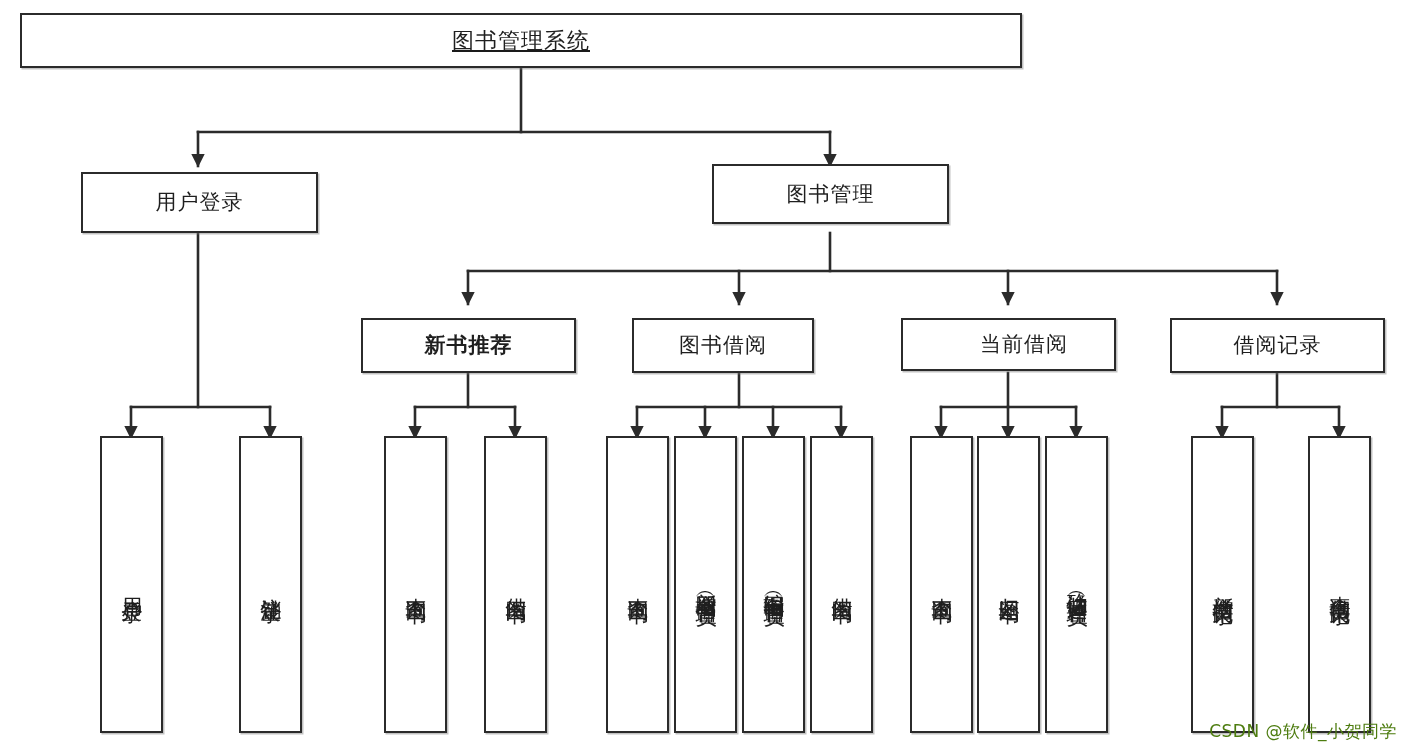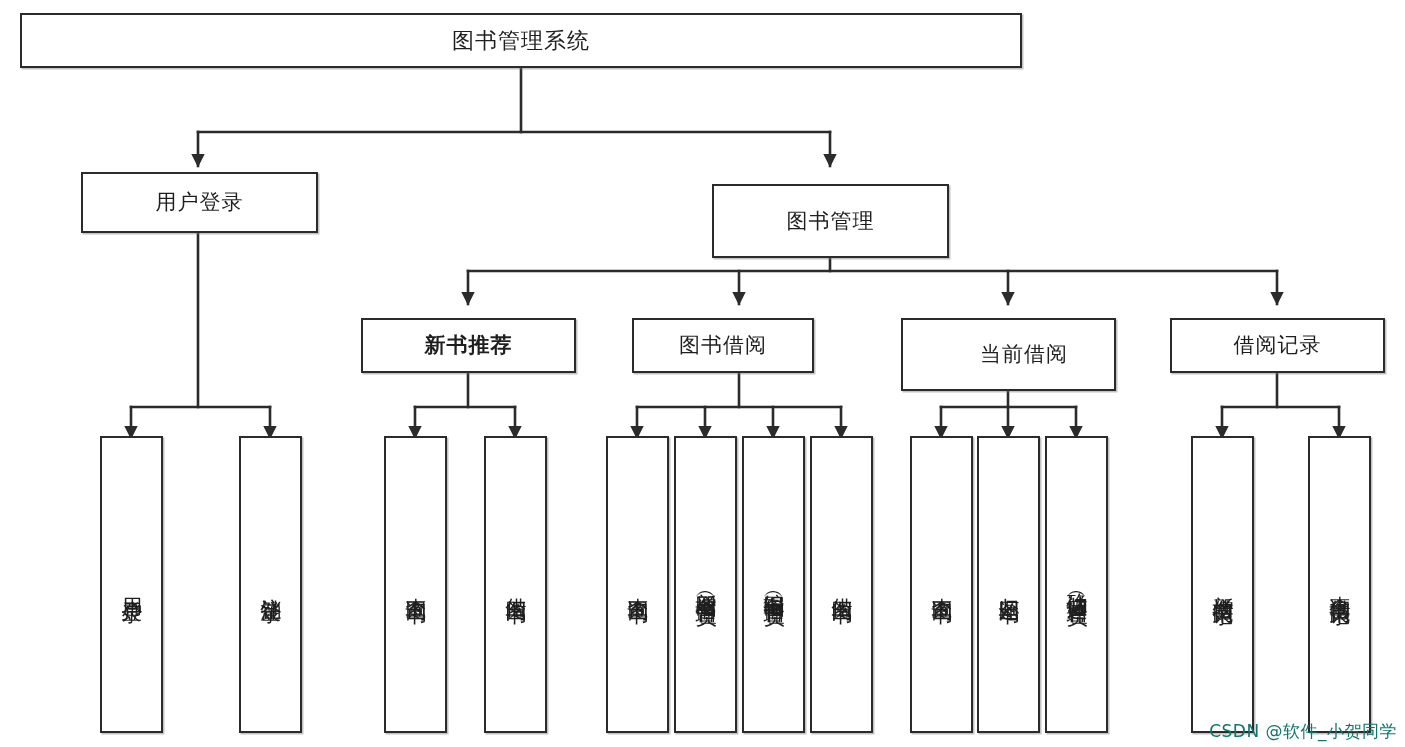--- a/index.html
+++ b/index.html
@@ -57,21 +57,21 @@
     line-height:1.18;
     letter-spacing:2px;
     white-space:nowrap;
     max-height:286px;
   }
   .watermark{
     position:absolute;
     right:8px;
     bottom:4px;
     font-size:17px;
-    color:#0f766e;
+    color:#4d7c0f;
     letter-spacing:0.5px;
     white-space:nowrap;
     user-select:none;
   }
 </style>
 </head>
 <body>
 
 <div id="canvas">
 
@@ -118,41 +118,41 @@
       <path d="M 1008 407 L 1008 438" marker-end="url(#arrow)"></path>
       <path d="M 1076 407 L 1076 438" marker-end="url(#arrow)"></path>
 
       <path d="M 1277 373 L 1277 407"></path>
       <path d="M 1222 407 L 1339 407"></path>
       <path d="M 1222 407 L 1222 438" marker-end="url(#arrow)"></path>
       <path d="M 1339 407 L 1339 438" marker-end="url(#arrow)"></path>
     </g>
   </svg>
 
-  <div class="node level1" style="left:20px; top:13px; width:1002px; height:55px;">
+  <div class="node level1" style="left:20px; top:13px; width:1002px; height:55px;text-decoration:underline;">
     <span class="label">图书管理系统</span>
   </div>
 
   <div class="node level2" style="left:81px; top:172px; width:237px; height:61px;">
     <span class="label">用户登录</span>
   </div>
 
-  <div class="node level2" style="left:712px; top:184px; width:237px; height:74px;">
+  <div class="node level2" style="left:712px; top:164px; width:237px; height:60px;">
     <span class="label">图书管理</span>
   </div>
 
   <div class="node level3" style="left:361px; top:318px; width:215px; height:55px;font-weight:bold;">
     <span class="label">新书推荐</span>
   </div>
 
   <div class="node level3" style="left:632px; top:318px; width:182px; height:55px;">
     <span class="label">图书借阅</span>
   </div>
 
-  <div class="node level3" style="left:901px; top:318px; width:215px; height:73px;padding-left:31px;">
+  <div class="node level3" style="left:901px; top:318px; width:215px; height:53px;padding-left:31px;">
     <span class="label">当前借阅</span>
   </div>
 
   <div class="node level3" style="left:1170px; top:318px; width:215px; height:55px;">
     <span class="label">借阅记录</span>
   </div>
 
   <div class="node leaf" style="left:100px; top:436px; width:63px; height:297px;">
     <span class="label">用户登录</span>
   </div>

